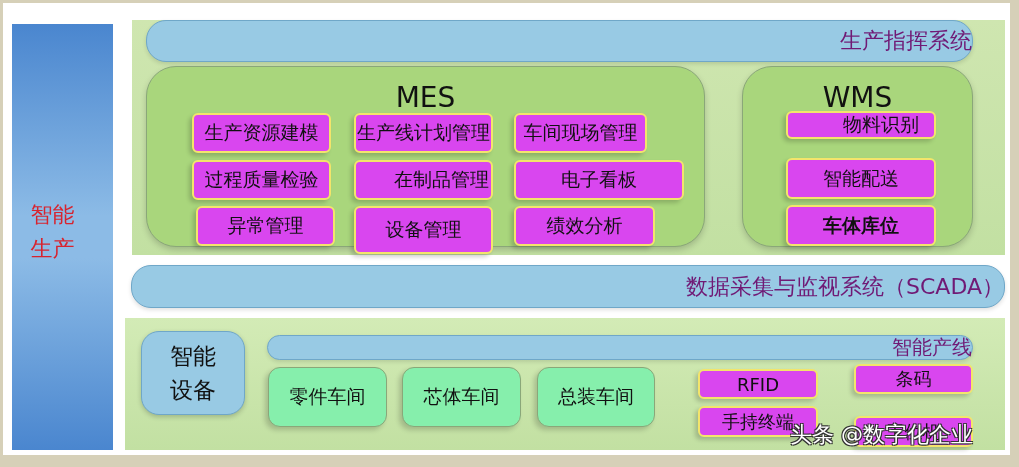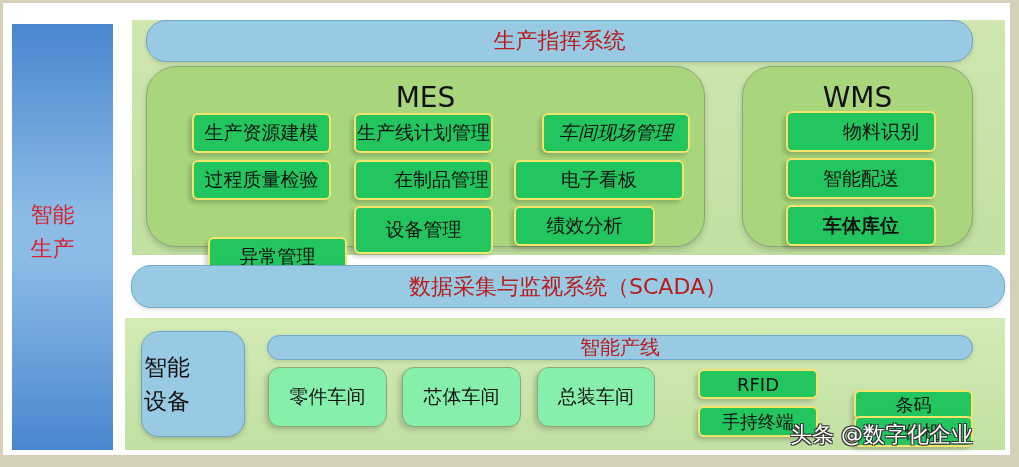--- a/index.html
+++ b/index.html
@@ -25,42 +25,42 @@
   .panel-top {
     left:132px; top:20px; width:873px; height:235px;
     background:linear-gradient(180deg,#cfe6b0,#c2e0a2);
   }
   .panel-bottom {
     left:125px; top:318px; width:880px; height:132px;
     background:linear-gradient(180deg,#d3ebb6,#c2e0a2);
   }
   .bar {
     background:#98cae4; border:1.5px solid #6fa7c8; border-radius:20px;
-    display:flex; align-items:center; justify-content:center;
-    color:#b91c1c; font-size:22px;
+    display:flex; align-items:center; justify-content:flex-end;
+    color:#701a75; font-size:22px;
     box-shadow:0 2px 4px rgba(0,0,0,0.12);
   }
   .group {
     background:#a9d67c; border:1.5px solid #8aa779; border-radius:30px;
     box-shadow:0 3px 6px rgba(0,0,0,0.18);
   }
   .group-title {
     position:absolute; left:0; right:0; top:15px; text-align:center;
     font-size:28px; color:#111; line-height:32px;
   }
   .chip {
-    background:#22c55e; border:2px solid #f3e56b; border-radius:6px;
+    background:#d946ef; border:2px solid #f3e56b; border-radius:6px;
     display:flex; align-items:center; justify-content:center;
     font-size:19px; color:#111; white-space:nowrap;
     box-shadow:-3px 3px 4px rgba(0,0,0,0.18);
   }
   .device {
-    left:141px; top:331px; width:104px; height:106px;
+    left:141px; top:331px; width:104px; height:84px;
     background:#98cae4; border:1.5px solid #6fa7c8; border-radius:18px;
-    display:flex; align-items:center; 
+    display:flex; align-items:center; justify-content:center;
     box-shadow:0 2px 5px rgba(0,0,0,0.2);
   }
   .device span {
     font-size:23px; line-height:34px; color:#111; width:50px; text-align:center;
     word-break:break-all;
   }
   .shop {
     background:#86efac; border:1.5px solid #8aa779; border-radius:12px;
     display:flex; align-items:center; justify-content:center;
     font-size:19px; color:#111;
@@ -84,32 +84,32 @@
 
 <div class="abs bar" style="left:146px;top:20px;width:827px;height:42px;">
   <span>生产指挥系统</span>
 </div>
 
 <div class="abs group" style="left:146px;top:66px;width:559px;height:181px;">
   <div class="group-title">MES</div>
 </div>
 <div class="abs chip" style="left:192px;top:113px;width:139px;height:40px;">生产资源建模</div>
 <div class="abs chip" style="left:354px;top:113px;width:139px;height:40px;">生产线计划管理</div>
-<div class="abs chip" style="left:542px;top:113px;width:148px;height:40px;font-style:italic;">车间现场管理</div>
+<div class="abs chip" style="left:514px;top:113px;width:133px;height:40px;">车间现场管理</div>
 <div class="abs chip" style="left:192px;top:160px;width:139px;height:40px;text-align:center;">过程质量检验</div>
 <div class="abs chip" style="left:354px;top:160px;width:139px;height:40px;padding-left:36px;">在制品管理</div>
 <div class="abs chip" style="left:514px;top:160px;width:170px;height:40px;">电子看板</div>
-<div class="abs chip" style="left:208px;top:206px;width:139px;height:40px;margin-top:31px;">异常管理</div>
+<div class="abs chip" style="left:196px;top:206px;width:139px;height:40px;">异常管理</div>
 <div class="abs chip" style="left:354px;top:206px;width:139px;height:48px;">设备管理</div>
 <div class="abs chip" style="left:514px;top:206px;width:141px;height:40px;">绩效分析</div>
 
 <div class="abs group" style="left:742px;top:66px;width:231px;height:181px;">
   <div class="group-title">WMS</div>
 </div>
-<div class="abs chip" style="left:786px;top:111px;width:150px;height:41px;padding-left:40px;">物料识别</div>
+<div class="abs chip" style="left:786px;top:111px;width:150px;height:28px;padding-left:40px;">物料识别</div>
 <div class="abs chip" style="left:786px;top:158px;width:150px;height:41px;">智能配送</div>
 <div class="abs chip" style="left:786px;top:205px;width:150px;height:41px;font-weight:bold;">车体库位</div>
 
 <div class="abs bar" style="left:131px;top:265px;width:874px;height:43px;">
   <span>数据采集与监视系统（SCADA）</span>
 </div>
 
 <div class="abs panel-bottom"></div>
 
 <div class="abs device">
@@ -118,17 +118,17 @@
 
 <div class="abs bar" style="left:267px;top:335px;width:706px;height:25px;font-size:20px;">
   <span>智能产线</span>
 </div>
 
 <div class="abs shop" style="left:268px;top:367px;width:119px;height:60px;">零件车间</div>
 <div class="abs shop" style="left:402px;top:367px;width:119px;height:60px;">芯体车间</div>
 <div class="abs shop" style="left:537px;top:367px;width:118px;height:60px;">总装车间</div>
 
 <div class="abs chip" style="left:698px;top:369px;width:120px;height:30px;font-size:18px;">RFID</div>
-<div class="abs chip" style="left:854px;top:390px;width:119px;height:30px;font-size:18px;">条码</div>
+<div class="abs chip" style="left:854px;top:364px;width:119px;height:30px;font-size:18px;">条码</div>
 <div class="abs chip" style="left:698px;top:406px;width:120px;height:31px;font-size:18px;">手持终端</div>
 <div class="abs chip" style="left:854px;top:416px;width:119px;height:31px;font-size:18px;">工位机</div>
 
 <div class="abs watermark">头条 @数字化企业</div>
 
 </body></html>

